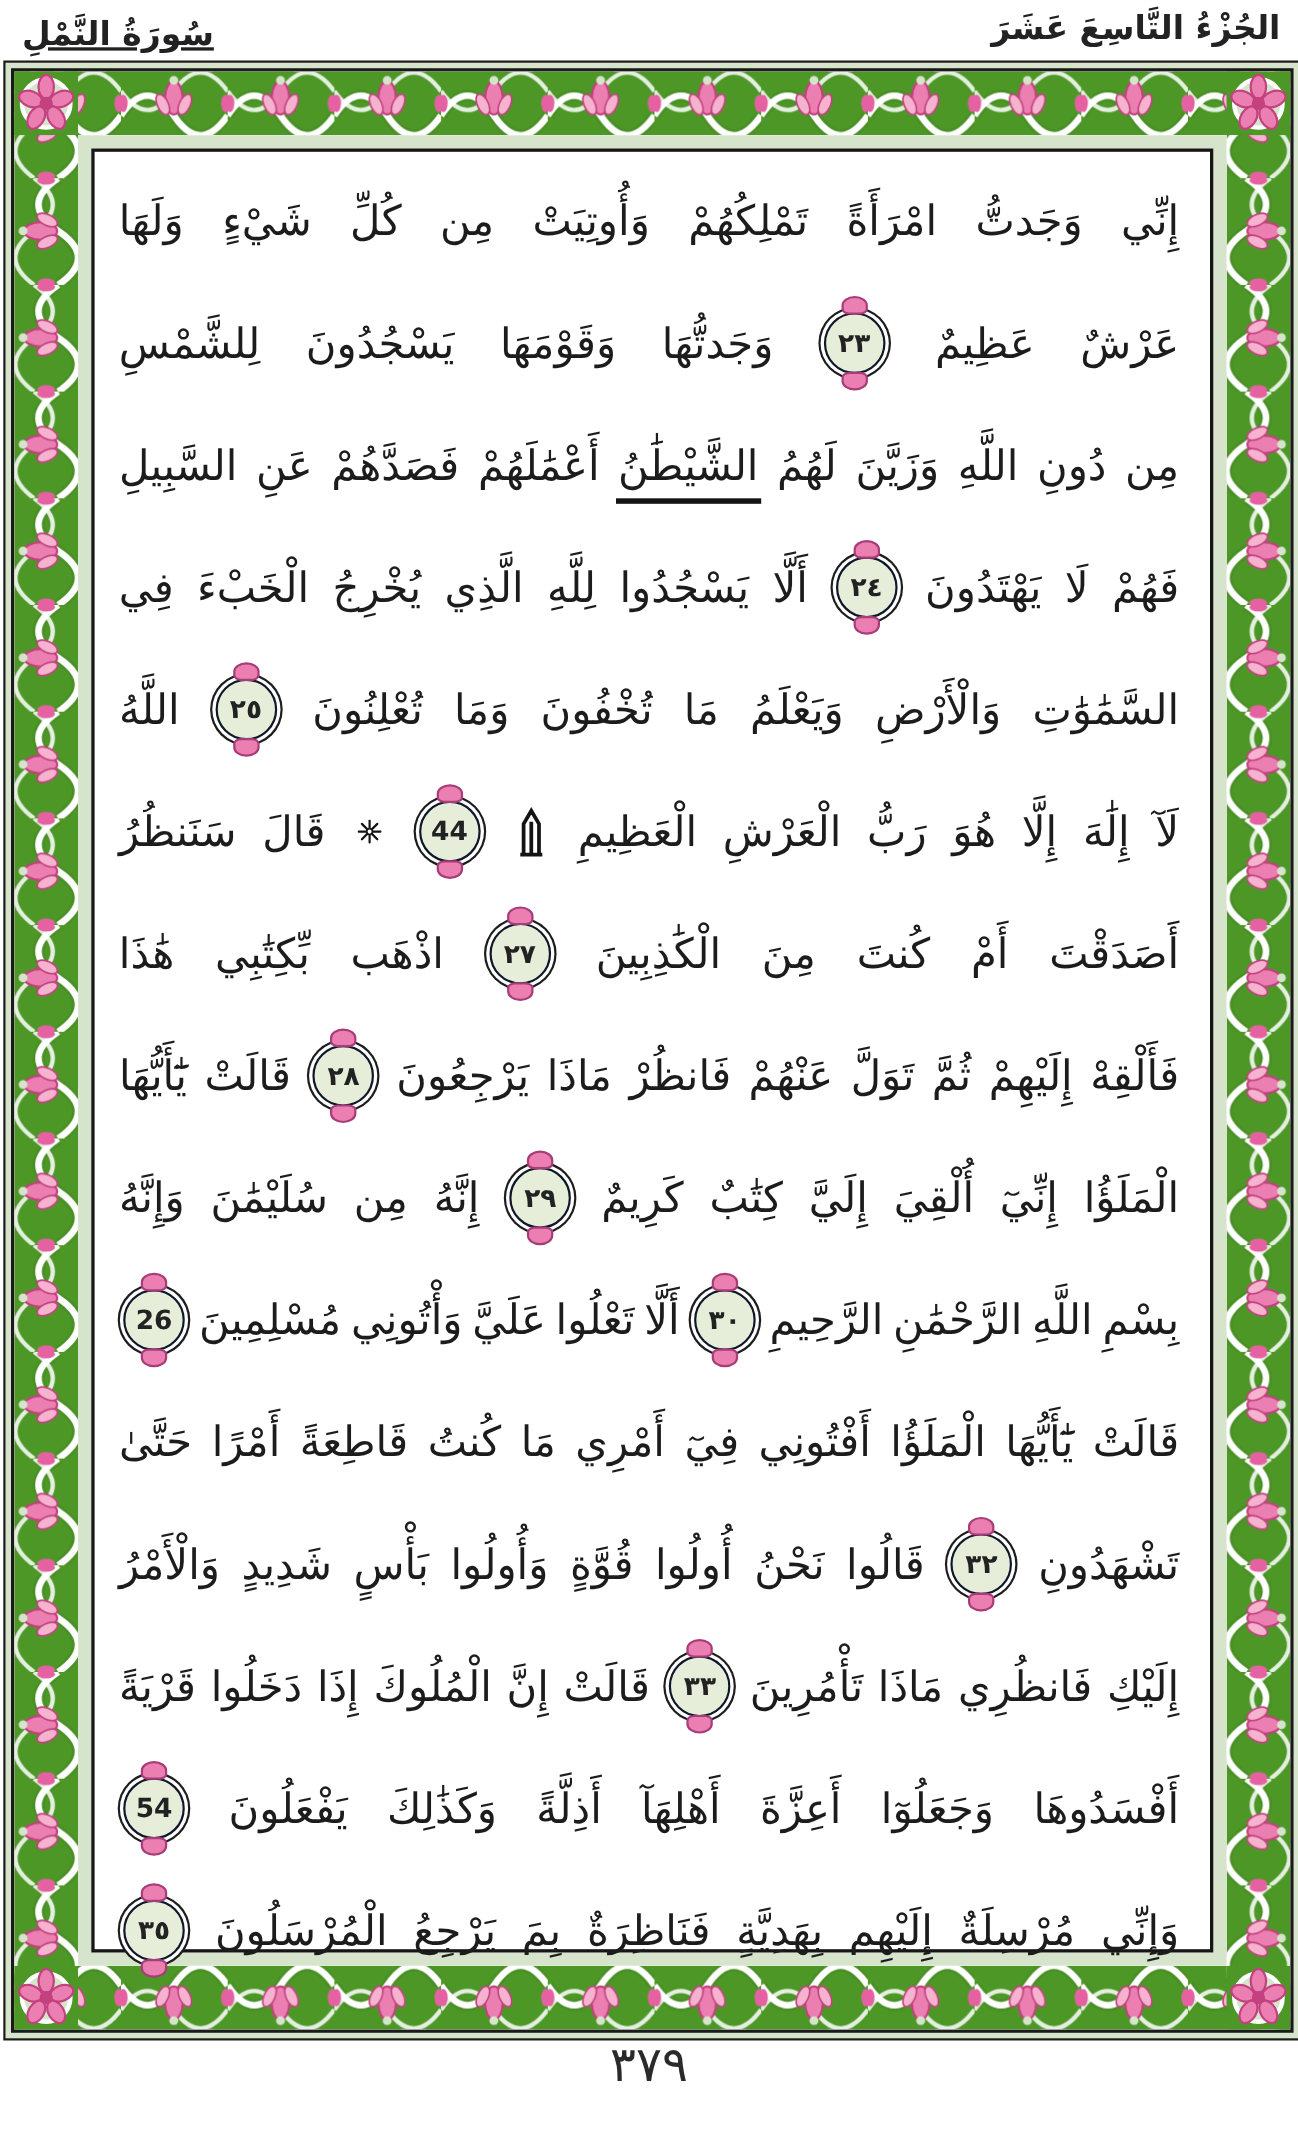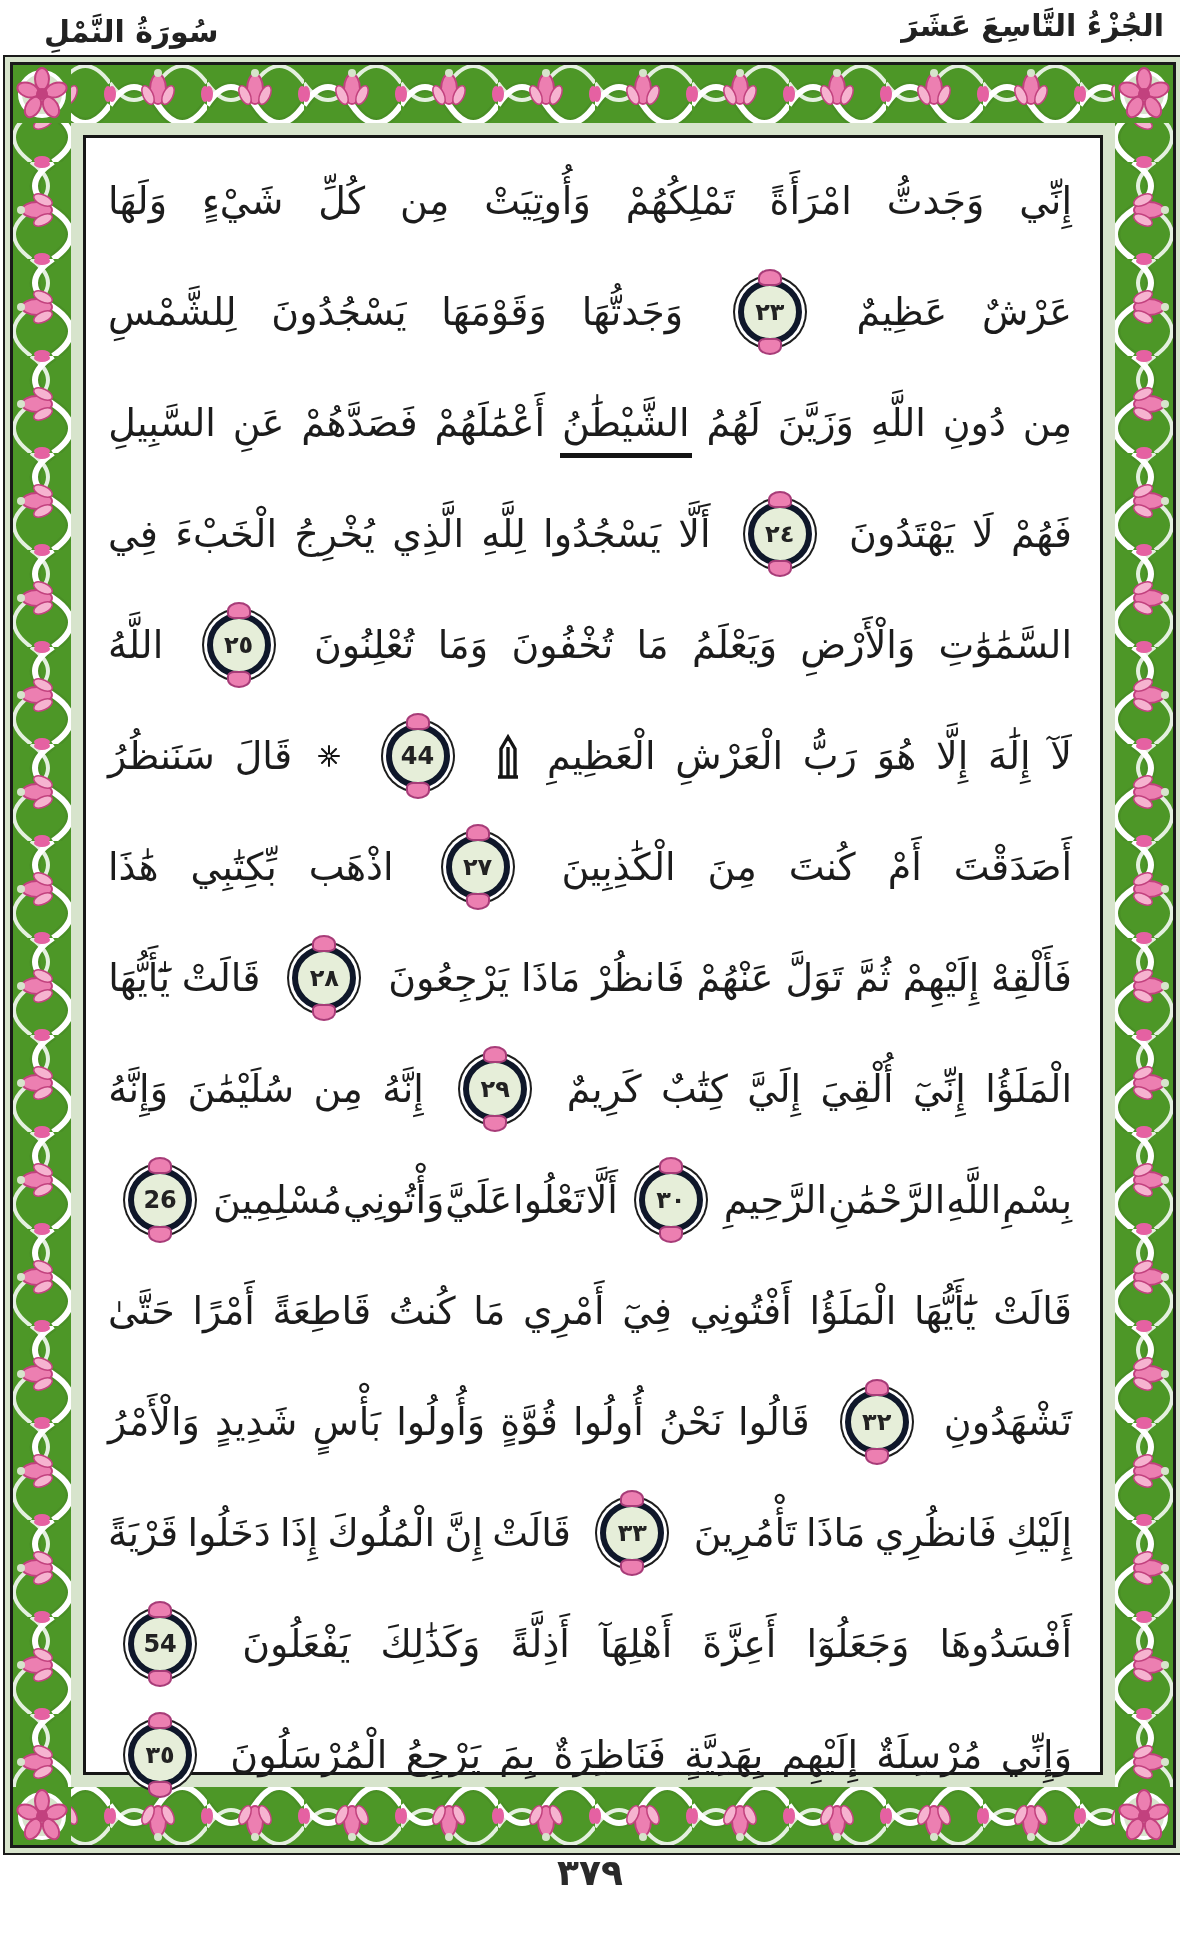--- a/index.html
+++ b/index.html
@@ -3,21 +3,21 @@
 <meta charset="utf-8">
 <style>
   html,body{margin:0;padding:0;}
   body{
     width:1180px;height:1935px;position:relative;background:#ffffff;
     font-family:"DejaVu Sans",sans-serif;color:#1b1b1b;overflow:hidden;
   }
   
   .hdr{position:absolute;top:8px;font-weight:bold;font-size:30px;color:#222;white-space:nowrap;}
   .hdr.right{right:16px;}
-  .hdr.left{left:44px;top:14px;}
+  .hdr.left{left:20px;top:14px;text-decoration:underline;}
   
   .frame{
     position:absolute;left:10px;top:62px;width:1160px;height:1780px;
     border:3px solid #1a1a1a;background:#ffffff;
     box-shadow:0 0 0 5px #d7e4cc,0 0 0 7px #1a1a1a;
   }
   .band{position:absolute;line-height:0;}
   .band svg{display:block;}
   .band.top{left:0;top:0;}
   .band.bottom{left:0;bottom:0;}
@@ -38,34 +38,34 @@
     height:106px;font-size:38px;line-height:1;white-space:nowrap;overflow:visible;
     color:#1c1c1c;
   }
   .w{display:inline-block;}
   .uline{position:relative;}
   .uline::after{content:"";position:absolute;left:-2px;right:-2px;bottom:-16px;height:5px;background:#141414;}
   
   .verse{
     position:relative;display:inline-flex;align-items:center;justify-content:center;
     width:52px;height:52px;border-radius:50%;background:#e6eed9;
-    border:6px solid #0f172a;box-shadow:0 0 0 3px #ffffff,0 0 0 5px #1d1d1d;
-    font-size:24px;font-weight:bold;color:#222;flex:0 0 auto;margin:0 20px;
+    border:2px solid #0f172a;box-shadow:0 0 0 3px #ffffff,0 0 0 5px #1d1d1d;
+    font-size:24px;font-weight:bold;color:#222;flex:0 0 auto;margin:0 4px;
   }
   .verse::before,.verse::after{
     content:"";position:absolute;left:50%;transform:translateX(-50%);
     width:20px;height:13px;background:#ec7fb1;border:2px solid #a73c78;
   }
   .verse::before{top:-17px;border-radius:50% 50% 30% 30%;}
   .verse::after{bottom:-17px;border-radius:30% 30% 50% 50%;}
   .mark-icon{display:inline-block;flex:0 0 auto;margin:0 6px;}
   
   .pageno{
     position:absolute;left:0;right:0;top:1852px;text-align:center;
-    font-size:36px;font-weight:bold;color:#2a2a2a;
+    font-size:44px;font-weight:normal;color:#2a2a2a;
   }
 </style>
 </head>
 <body>
 
 <div class="hdr right" dir="rtl">الجُزْءُ التَّاسِعَ عَشَرَ</div>
 <div class="hdr left" dir="rtl">سُورَةُ النَّمْلِ</div>
 
 <div class="frame">
 

